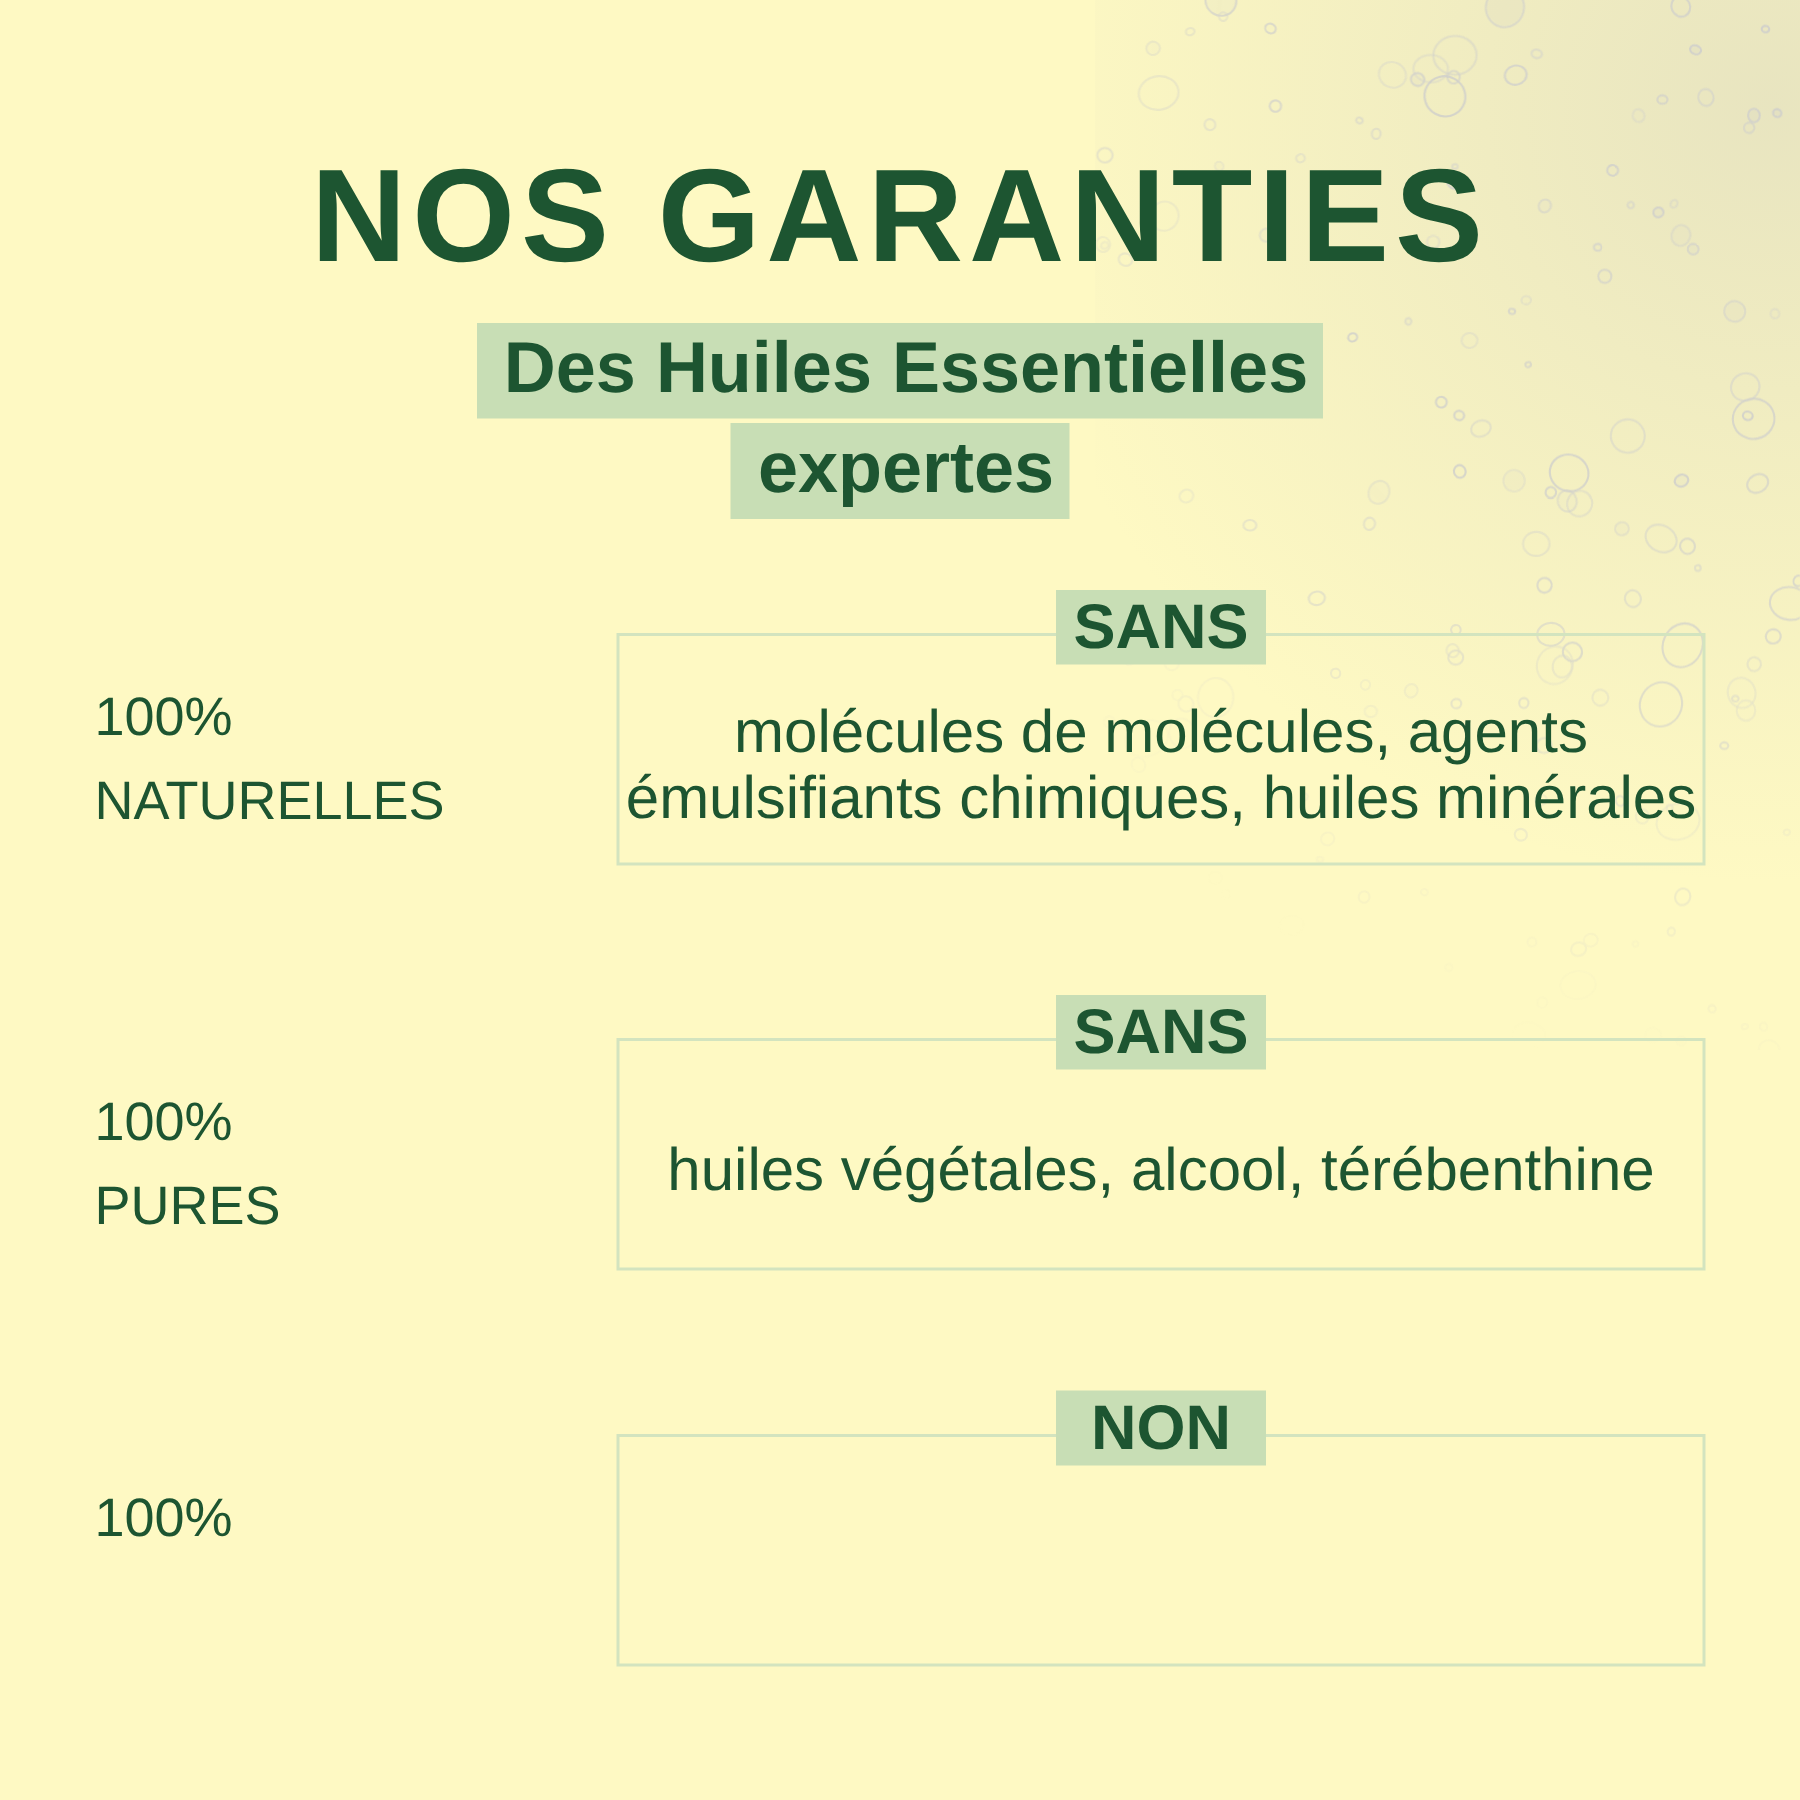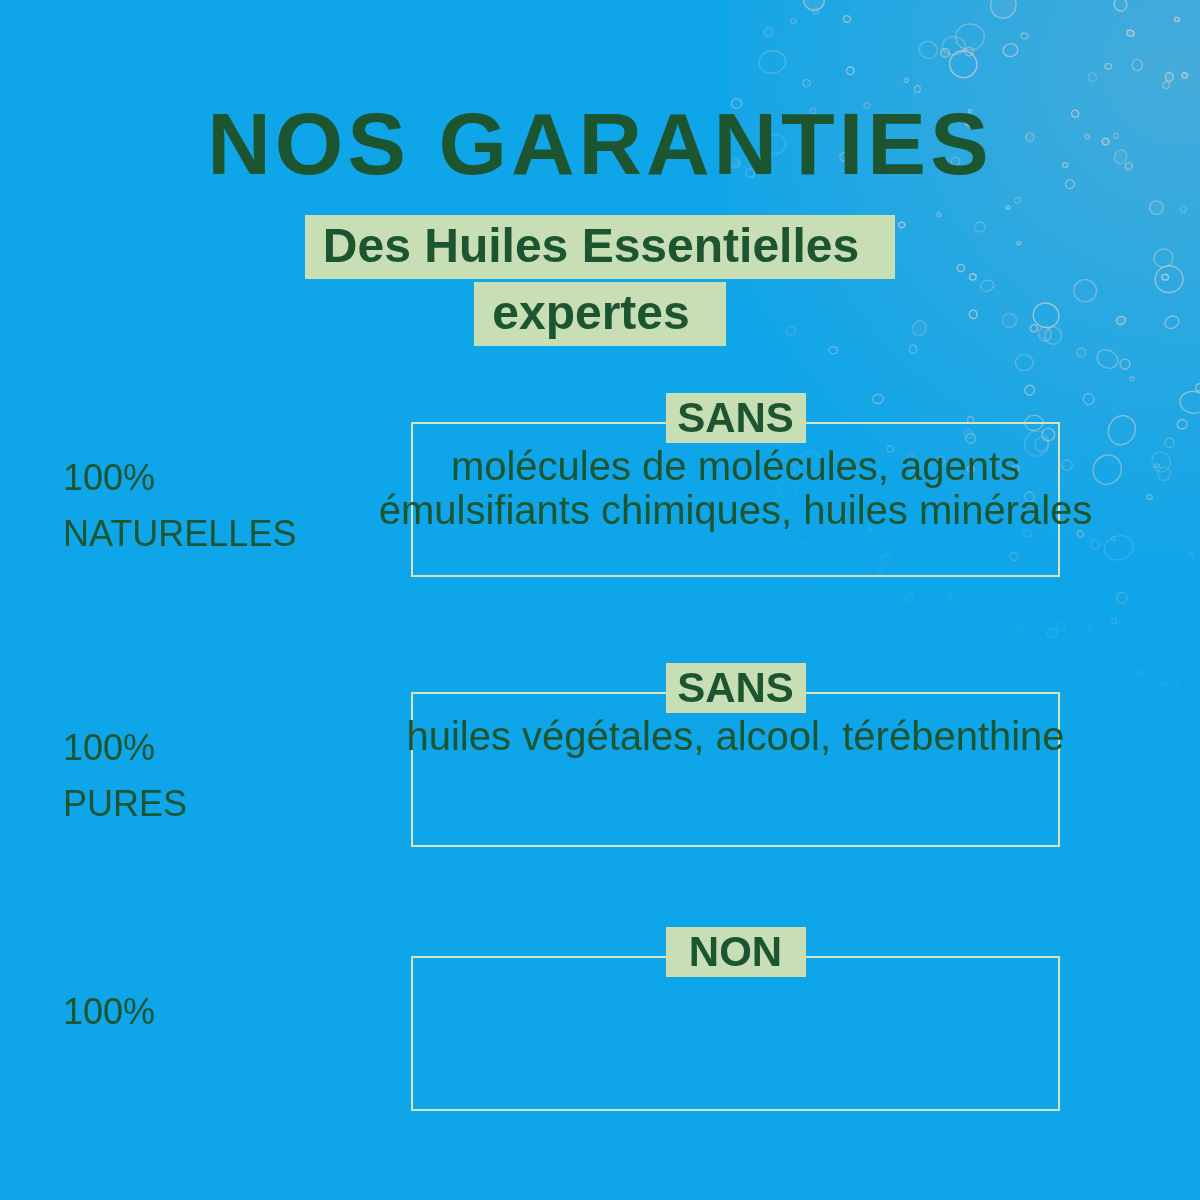--- a/index.html
+++ b/index.html
@@ -5,21 +5,21 @@
   :root{
     --green:#1d5531;
     --hl:#c8deb5;
     --border:#d3e4bf;
   }
   *{ margin:0; padding:0; box-sizing:border-box; }
   html,body{ background:#ffffff; }
   .page{
     position:relative;
     width:1200px; height:1200px;
-    background:#0ea5e9;
+    background:#fef9c3;
     overflow:hidden;
     font-family:"Liberation Sans", sans-serif;
     color:var(--green);
   }
   .droplets{
     position:absolute; top:0; right:0;
     width:470px; height:700px;
     z-index:0;
     pointer-events:none;
   }
@@ -39,43 +39,43 @@
     display:flex; flex-direction:column; align-items:center;
     gap:3px;
     z-index:2;
   }
   .hl{
     display:inline-block;
     background:var(--hl);
     color:var(--green);
     font-weight:bold;
     font-size:48px; line-height:1.0;
-    padding:7px 36px 9px 18px;
+    padding:7px 10px 9px 18px;
   }
   .guarantee{
     position:absolute; left:0;
     width:1200px; height:230px;
     z-index:1;
   }
   .g1{ top:393px; }
   .g2{ top:663px; }
   .g3{ top:927px; }
   .side-label{
     position:absolute; left:63px; top:57px;
     font-size:36px; line-height:56px;
     color:var(--green);
     font-weight:normal;
     white-space:nowrap;
   }
   .info-box{
     position:absolute; left:411px; top:29px;
-    width:649px; height:155px;
+    width:726px; height:155px;
     border:2px solid var(--border);
     display:flex; flex-direction:column;
-    align-items:center; justify-content:flex-start;
+    align-items:center; justify-content:center;
     padding-top:20px;
     background:transparent;
   }
   .tag{
     position:absolute;
     left:50%; top:-31px;
     transform:translateX(-50%);
     width:140px; height:50px;
     background:var(--hl);
     color:var(--green);

